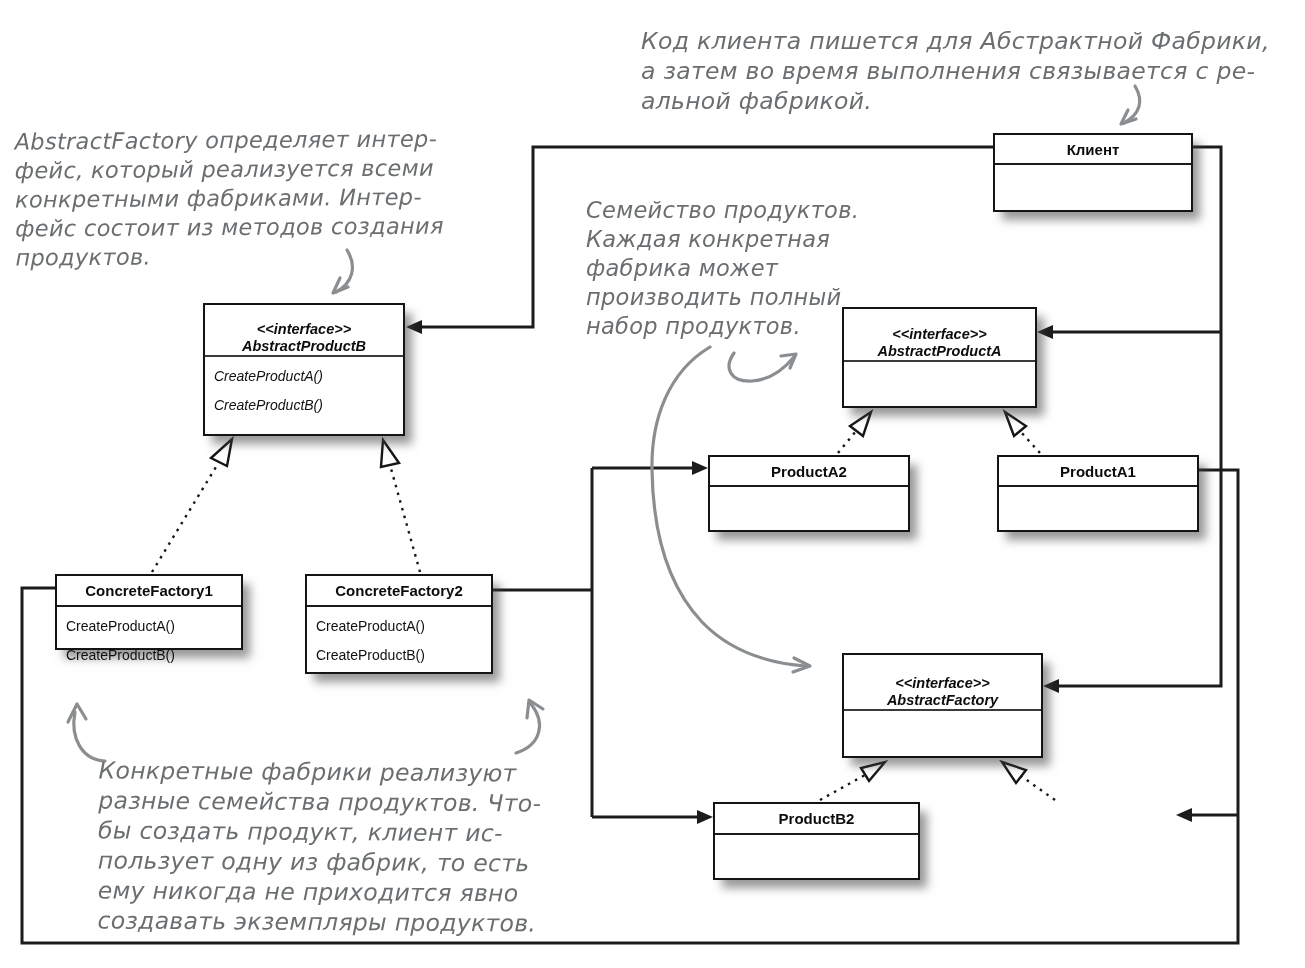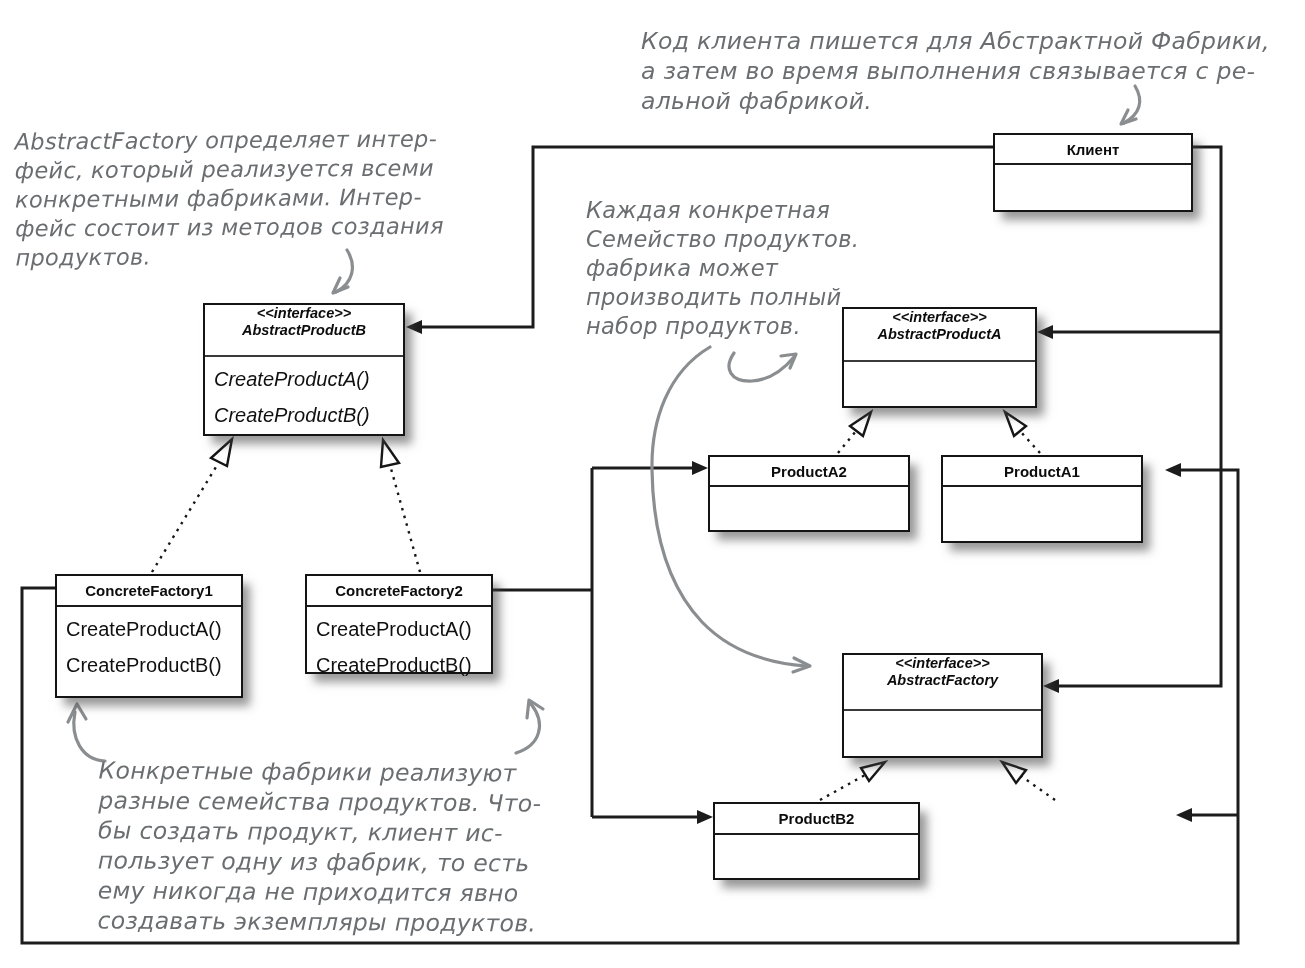--- a/index.html
+++ b/index.html
@@ -5,25 +5,25 @@
   html,body{margin:0;padding:0;background:#ffffff;}
   #canvas{position:relative;width:1305px;height:968px;background:#fff;overflow:hidden;
           font-family:"Liberation Sans",sans-serif;}
   svg.layer{position:absolute;left:0;top:0;}
   
   .uml{position:absolute;background:#fff;border:2px solid #141414;
        box-shadow:8px 9px 9px -1px rgba(70,70,70,.55);box-sizing:border-box;}
   .uml-title{display:flex;align-items:center;justify-content:center;
              font-weight:bold;font-size:15px;border-bottom:2px solid #1b1b1b;
              font-family:"Liberation Sans",sans-serif;color:#0c0c0c;text-align:right;}
-  .uml-head{display:flex;flex-direction:column;align-items:center;justify-content:flex-start;
+  .uml-head{display:flex;flex-direction:column;align-items:center;justify-content:flex-end;
             font-weight:bold;font-style:italic;font-size:14.5px;line-height:17px;
             border-bottom:2px solid #3a3a3a;color:#0c0c0c;}
   .uml-body{box-sizing:border-box;}
-  .methods{padding:11px 0 0 9px;font-size:20px;color:#101010;}
+  .methods{padding:11px 0 0 9px;font-size:14px;color:#101010;}
   .methods .m{margin-bottom:13px;}
   .methods.it{font-style:italic;}
   
   .note{position:absolute;color:#6b6e70;font-family:"DejaVu Sans",sans-serif;
         font-style:italic;letter-spacing:.3px;}
   .note div{white-space:nowrap;}
   .n23{font-size:22.5px;line-height:29px;}
   .n24{font-size:23.5px;line-height:30px;}
 </style>
 </head>
@@ -106,26 +106,26 @@
       <div>AbstractProductA</div>
     </div>
     <div class="uml-body"></div>
   </div>
 
   <div class="uml" style="left:708px;top:455px;width:202px;height:77px">
     <div class="uml-title" style="height:28px">ProductA2</div>
     <div class="uml-body"></div>
   </div>
 
-  <div class="uml" style="left:941px;top:455px;width:202px;height:88px">
+  <div class="uml" style="left:997px;top:455px;width:202px;height:77px">
     <div class="uml-title" style="height:28px">ProductA1</div>
     <div class="uml-body"></div>
   </div>
 
-  <div class="uml" style="left:55px;top:574px;width:188px;height:124px">
+  <div class="uml" style="left:55px;top:574px;width:188px;height:76px">
     <div class="uml-title" style="height:29px">ConcreteFactory1</div>
     <div class="uml-body methods">
       <div class="m">CreateProductA()</div>
       <div class="m">CreateProductB()</div>
     </div>
   </div>
 
   <div class="uml" style="left:305px;top:574px;width:188px;height:100px">
     <div class="uml-title" style="height:29px">ConcreteFactory2</div>
     <div class="uml-body methods">
@@ -156,22 +156,22 @@
     <div>продуктов.</div>
   </div>
 
   <div class="note n24" style="left:641px;top:26px">
     <div>Код клиента пишется для Абстрактной Фабрики,</div>
     <div>а затем во время выполнения связывается с ре-</div>
     <div>альной фабрикой.</div>
   </div>
 
   <div class="note n23" style="left:586px;top:196px">
+    <div>Семейство продуктов.</div>
     <div>Каждая конкретная</div>
-    <div>Семейство продуктов.</div>
     <div>фабрика может</div>
     <div>производить полный</div>
     <div>набор продуктов.</div>
   </div>
 
   <div class="note n24" style="left:98px;top:757px;transform:rotate(0.4deg)">
     <div>Конкретные фабрики реализуют</div>
     <div>разные семейства продуктов. Что-</div>
     <div>бы создать продукт, клиент ис-</div>
     <div>пользует одну из фабрик, то есть</div>

